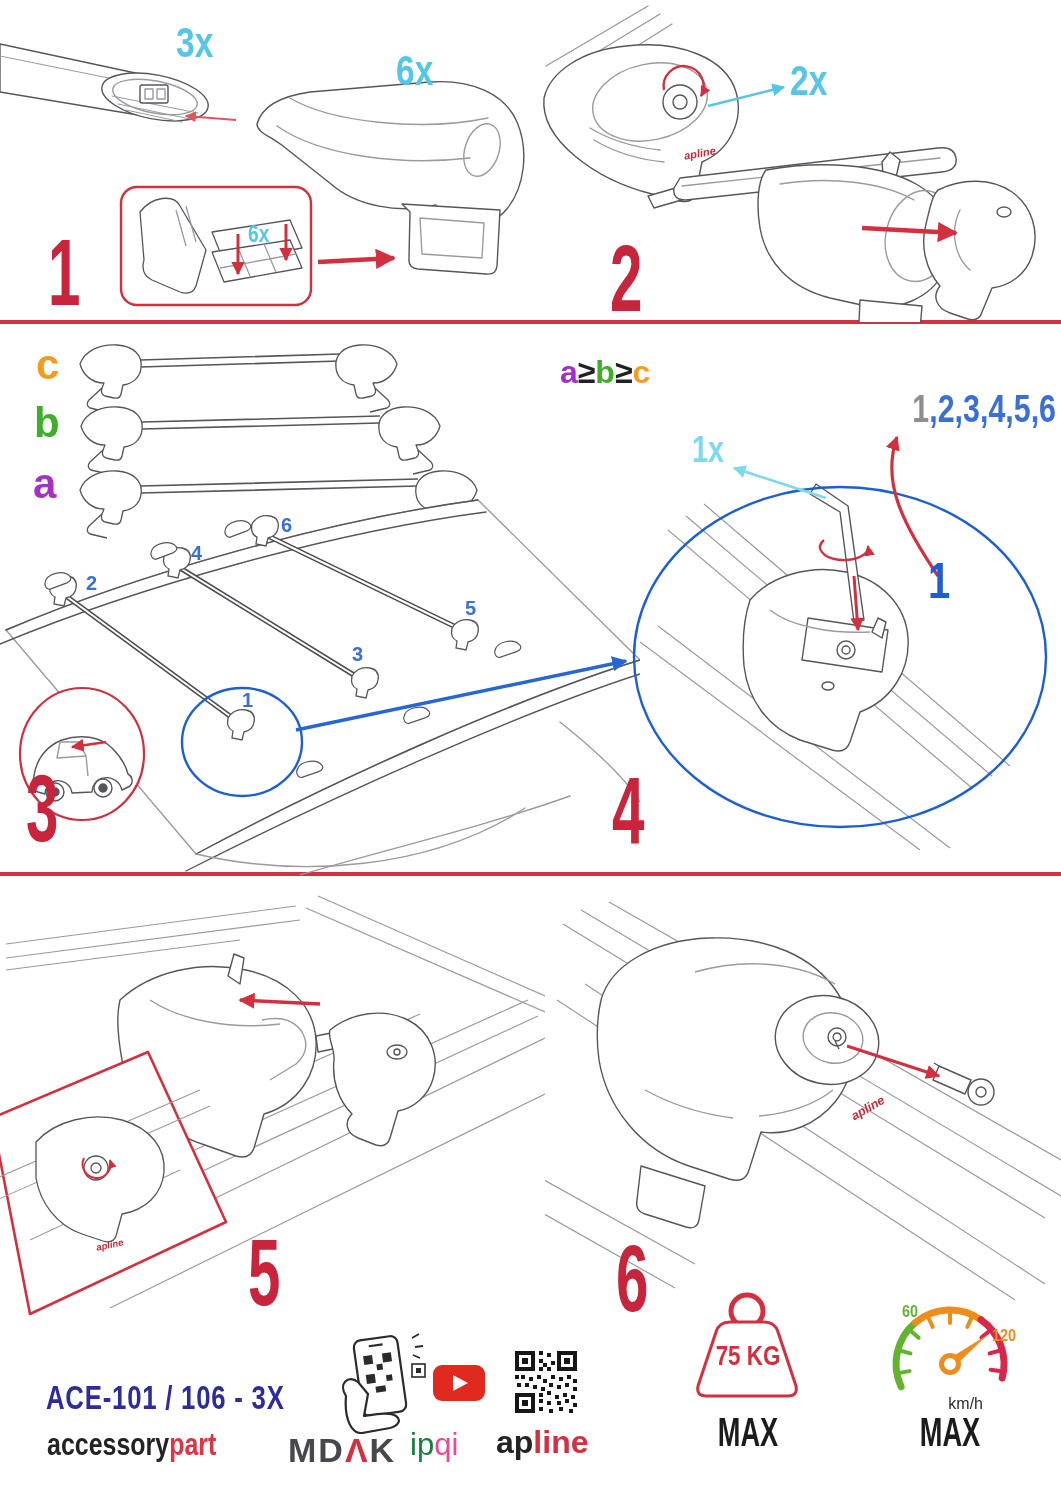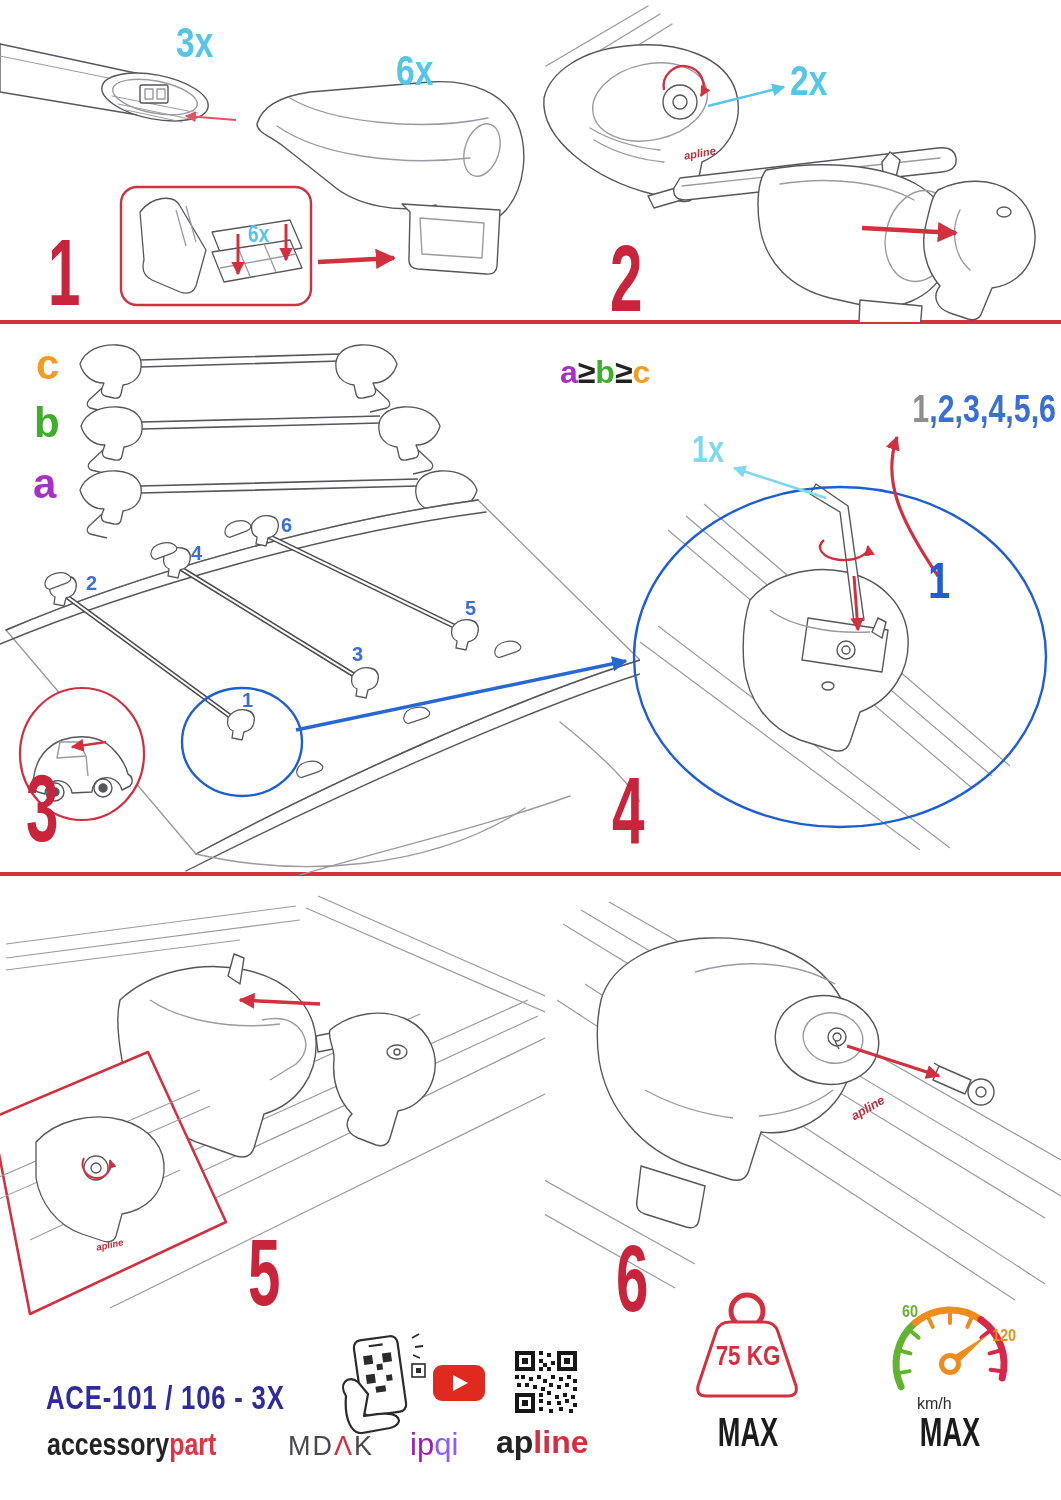--- a/index.html
+++ b/index.html
@@ -414,27 +414,27 @@
   <span class="t" style="left:928px;top:556px;font-size:50px;font-weight:700;color:#1d5fd0;transform:scaleX(.8);transform-origin:left top">1</span>
 
   <span class="logo-red" style="left:684px;top:148px;font-size:11px;transform:rotate(-10deg)">apline</span>
   <span class="logo-red" style="left:96px;top:1240px;font-size:9.5px;transform:rotate(-12deg)">apline</span>
   <span class="logo-red" style="left:850px;top:1102px;font-size:12.5px;transform:rotate(-30deg)">apline</span>
 
   <span class="t cond" style="left:46px;top:1381px;font-size:33px;font-weight:700;color:#2e2b9e;letter-spacing:1px">ACE-101 / 106 - 3X</span>
 
   <span class="t cond" style="left:47px;top:1428px;font-size:32px;font-weight:600"><span style="color:#232323">accessory</span><span style="color:#e03445">part</span></span>
 
-  <span class="t" style="left:288px;top:1433px;font-size:27px;font-weight:400;letter-spacing:2px"><span style="color:#47474d">MD</span><span style="color:#d2303e">Λ</span><span style="color:#47474d">K</span></span>
-
-  <span class="t" style="left:410px;top:1429px;font-size:31px;font-weight:500"><span style="color:#a21caf">ip</span><span style="color:#8b5cf6">qi</span></span>
+  <span class="t" style="left:288px;top:1433px;font-size:34px;font-weight:700;letter-spacing:2px"><span style="color:#47474d">MD</span><span style="color:#d2303e">Λ</span><span style="color:#47474d">K</span></span>
+
+  <span class="t" style="left:410px;top:1429px;font-size:31px;font-weight:500"><span style="color:#15803d">ip</span><span style="color:#ec4899">qi</span></span>
 
   <span class="t" style="left:496px;top:1426px;font-size:32px;font-weight:700"><span style="color:#232323">ap</span><span style="color:#d2303e">line</span></span>
 
   <span class="t" style="left:692px;top:1342px;width:112px;text-align:center;font-size:28px;font-weight:700;color:#d2303e;transform:scaleX(.8);transform-origin:center top">75 KG</span>
   <span class="t" style="left:692px;top:1412px;width:112px;text-align:center;font-size:40px;font-weight:600;color:#1b1b1b;transform:scaleX(.68);transform-origin:center top">MAX</span>
 
   <span class="t" style="left:902px;top:1303px;font-size:17px;font-weight:700;color:#62b32e;transform:scaleX(.85);transform-origin:left top">60</span>
   <span class="t" style="left:992px;top:1327px;font-size:17px;font-weight:700;color:#ee8d1c;transform:scaleX(.85);transform-origin:left top">120</span>
-  <span class="t" style="left:917px;top:1396px;width:66px;text-align:left;font-size:16px;color:#2b2b2b">km/h</span>
+  <span class="t" style="left:917px;top:1396px;width:66px;text-align:right;font-size:16px;color:#2b2b2b">km/h</span>
   <span class="t" style="left:905px;top:1412px;width:90px;text-align:center;font-size:40px;font-weight:600;color:#1b1b1b;transform:scaleX(.68);transform-origin:center top">MAX</span>
 
 </div>
 
 </body></html>

